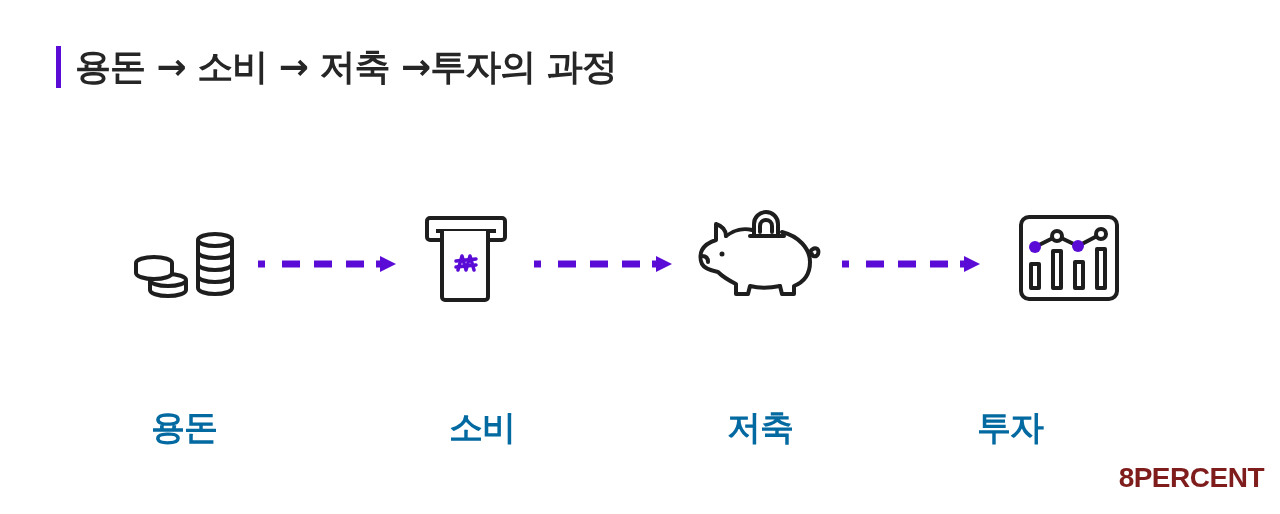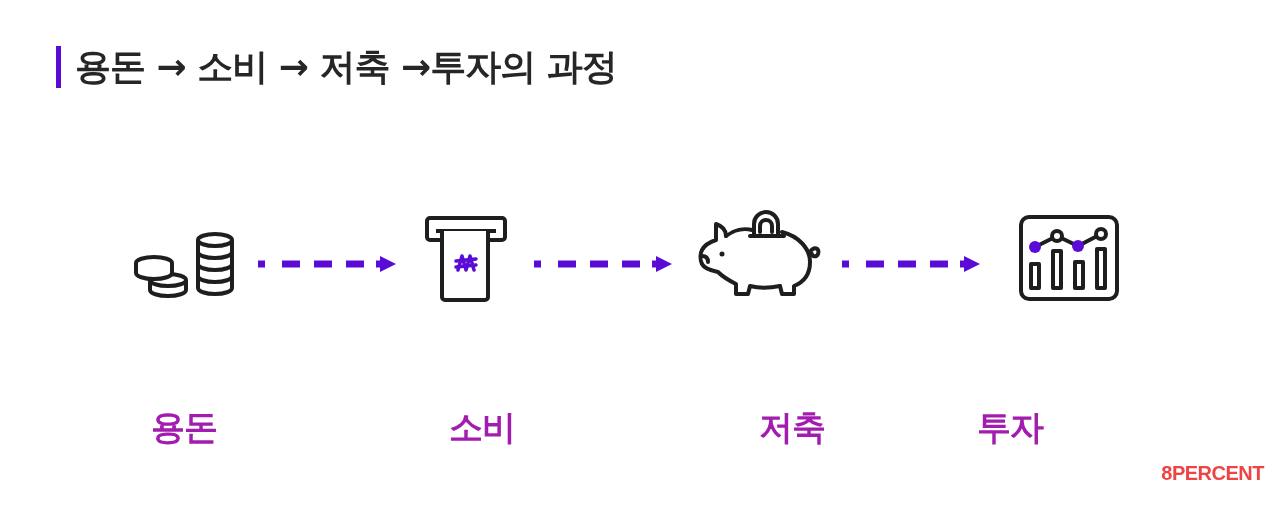--- a/index.html
+++ b/index.html
@@ -3,24 +3,24 @@
   <meta charset="utf-8">
   <style>
     html, body { margin: 0; padding: 0; background: #ffffff; }
     body { width: 1280px; height: 514px; position: relative; overflow: hidden;
            font-family: "DejaVu Sans", "Liberation Sans", sans-serif; color: #222222; }
     .title-wrap { position: absolute; left: 56px; top: 44px; height: 46px; display: flex; align-items: center; }
     .title-bar { width: 5px; height: 42px; background: #5b0bd6; margin-right: 14px; }
     .title { font-size: 36px; font-weight: bold; color: #262626; letter-spacing: -1px; white-space: nowrap; }
     .icon { position: absolute; }
     .arrow { position: absolute; }
-    .label { position: absolute; top: 405px; font-size: 34px; font-weight: bold; color: #a21caf;
+    .label { position: absolute; top: 405px; font-size: 34px; font-weight: bold; color: #0369a1;
              width: 140px; text-align: center; letter-spacing: -1px; }
-    .watermark { position: absolute; right: 16px; top: 462px; font-size: 20px; font-weight: bold;
-                 color: #ef4444; letter-spacing: -0.5px; font-family: "Liberation Sans", sans-serif; }
+    .watermark { position: absolute; right: 16px; top: 462px; font-size: 28px; font-weight: bold;
+                 color: #7f1d1d; letter-spacing: -0.5px; font-family: "Liberation Sans", sans-serif; }
   </style>
 </head>
 <body>
 
 <div class="title-wrap">
   <div class="title-bar"></div>
   <div class="title">용돈 → 소비 → 저축 →투자의 과정</div>
 </div>
 
 <svg class="icon" style="left:130px;top:228px" width="110" height="72" viewBox="0 0 110 72" fill="none" stroke="#1e1e1e" stroke-width="4" stroke-linejoin="round">
@@ -107,16 +107,16 @@
   <circle cx="17" cy="33" r="6" fill="#5b0bd6" stroke="none"></circle>
   <circle cx="60" cy="32" r="6" fill="#5b0bd6" stroke="none"></circle>
   <rect x="13" y="50" width="8" height="24"></rect>
   <rect x="35" y="37" width="8" height="37"></rect>
   <rect x="57" y="48" width="8" height="26"></rect>
   <rect x="79" y="35" width="8" height="39"></rect>
 </svg>
 
 <div class="label" style="left:114px">용돈</div>
 <div class="label" style="left:412px">소비</div>
-<div class="label" style="left:722px">저축</div>
+<div class="label" style="left:690px">저축</div>
 <div class="label" style="left:940px">투자</div>
 
 <div class="watermark">8PERCENT</div>
 
 </body></html>

